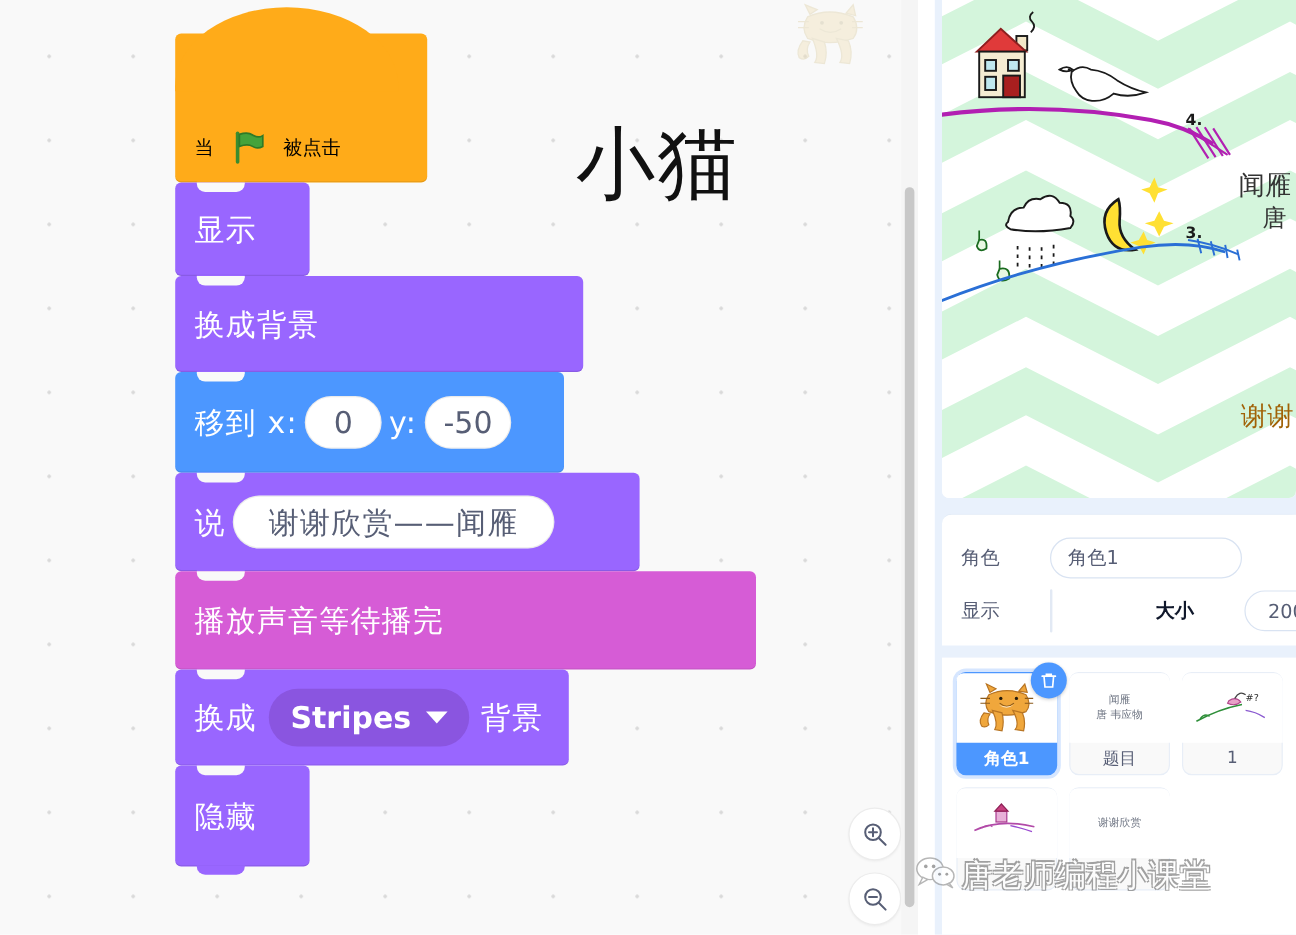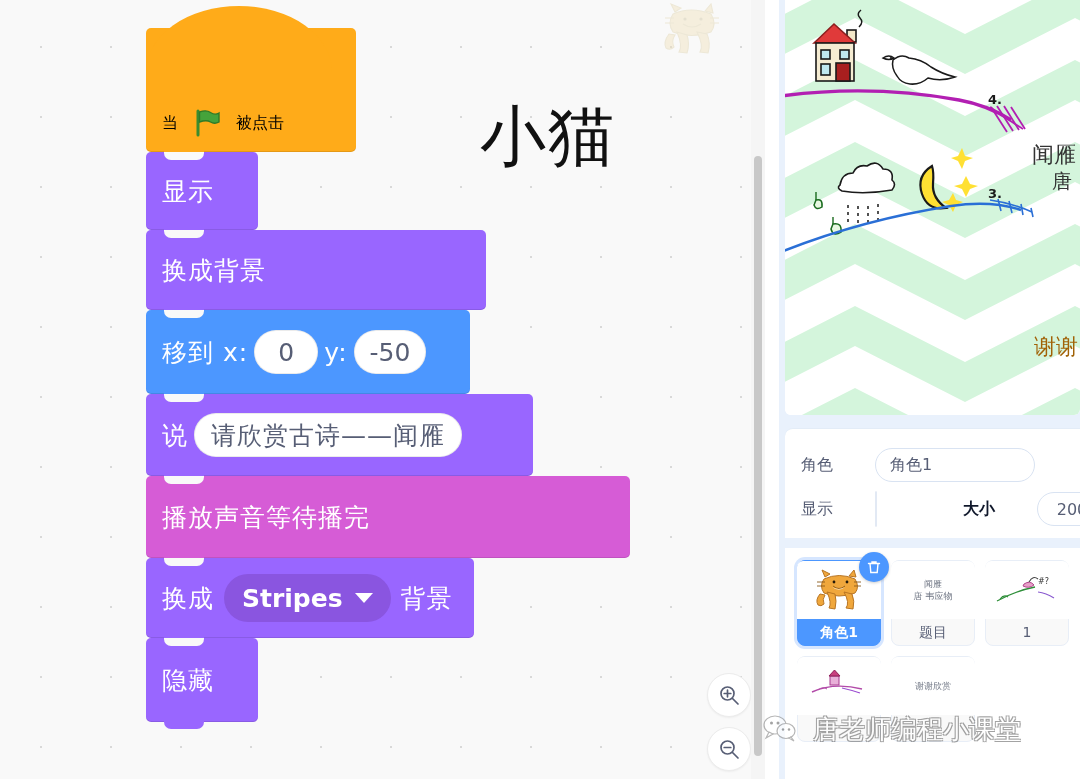--- a/index.html
+++ b/index.html
@@ -265,21 +265,21 @@
     box-shadow: 0 1px 3px rgba(0,0,0,0.2);
   }
   .thumb-text {
     font-size: 9px; color: #6b7280; text-align: center; line-height: 1.35;
     font-family: "DejaVu Sans", sans-serif;
   }
 
   
   #watermark {
     position: absolute; left: 763px; top: 712px;
-    display: flex; align-items: center; gap: 16px;
+    display: flex; align-items: center; gap: 4px;
     opacity: 0.62;
     pointer-events: none;
     text-align: center;
   }
   #watermark .wm-text {
     font-size: 26px; color: #ffffff;
     font-family: "DejaVu Sans", sans-serif;
     text-shadow:
       -1px -1px 0 #6b6b6b, 1px -1px 0 #6b6b6b,
       -1px 1px 0 #6b6b6b, 1px 1px 0 #6b6b6b;
@@ -341,21 +341,21 @@
 
       <div class="blk c-motion hasTopNotch" style="width:324px;height:84px;">
         <span class="lbl">移到 x:</span>
         <span class="oval-in">0</span>
         <span class="lbl">y:</span>
         <span class="oval-in">-50</span>
       </div>
 
       <div class="blk c-looks hasTopNotch" style="width:387px;height:82px;">
         <span class="lbl">说</span>
-        <span class="oval-in wide">请欣赏古诗——闻雁</span>
+        <span class="oval-in wide">谢谢欣赏——闻雁</span>
       </div>
 
       <div class="blk c-sound hasTopNotch" style="width:484px;height:82px;">
         <span class="lbl">播放声音</span>
         <span class="lbl">等待播完</span>
       </div>
 
       <div class="blk c-looks hasTopNotch" style="width:328px;height:80px;">
         <span class="lbl">换成</span>
         <span class="dd looks">

